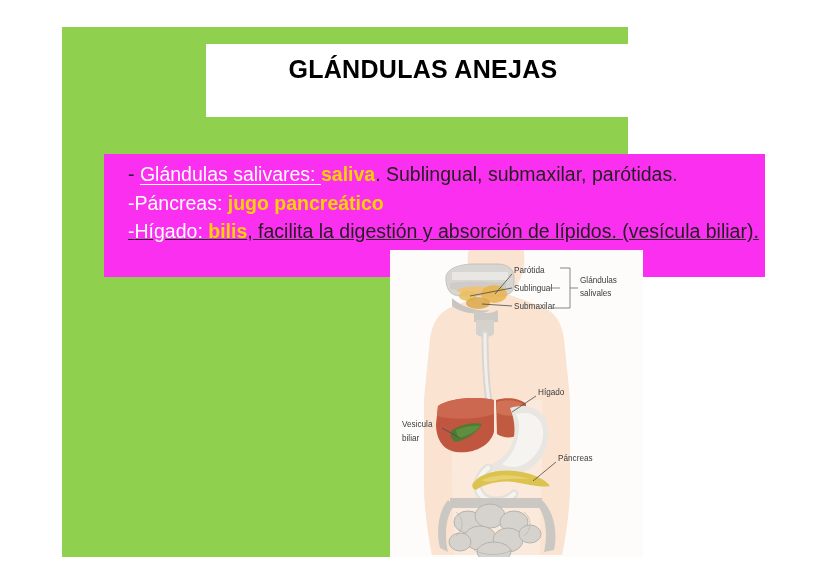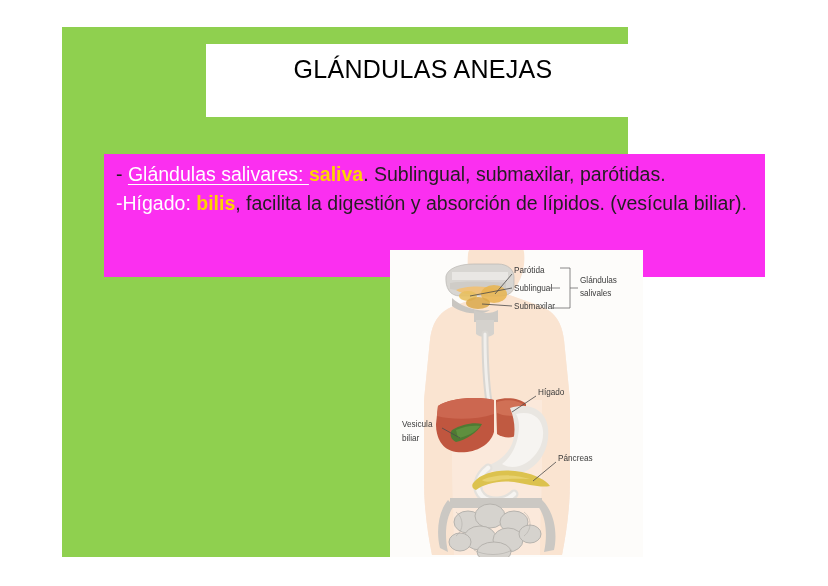--- a/index.html
+++ b/index.html
@@ -43,43 +43,43 @@
     background: #ffffff;
     display: flex;
     align-items: flex-start;
     justify-content: center;
   }
   #title-text {
     margin-top: 11px;
     font-size: 25px;
     color: #000000;
     letter-spacing: 0.3px;
-    font-weight: 400;
+    font-weight: 700;
     white-space: nowrap;
   }
 
   
   #magenta-block {
     position: absolute;
     left: 104px;
     top: 154px;
     width: 661px;
     height: 123px;
     background: #fb2ff0;
-    padding: 6px 0 0 4px;
+    padding: 6px 0 0 16px;
     box-sizing: border-box;
   }
   .mag-line {
     font-size: 19.5px;
     line-height: 28.5px;
     color: #231f20;
     padding-left: 8px;
     white-space: nowrap;
   }
-  .mag-line.wrap { white-space: normal; }
+  .mag-line.wrap { white-space: normal; text-decoration: underline; }
   .w { color: #ffffff; }
   .u { color: #ffffff; text-decoration: underline; text-underline-offset: 3px; }
   .y { color: #ffd300; font-weight: bold; }
   .d { color: #231f20; }
 
   
   #anatomy-panel {
     position: absolute;
     left: 390px;
     top: 250px;
@@ -105,20 +105,21 @@
   <div id="green-panel"></div>
 
   <div id="title-box">
     <div id="title-text">GLÁNDULAS ANEJAS</div>
   </div>
 
   <div id="magenta-block">
 
     <div class="mag-line"><span class="d">- </span><span class="u">Glándulas salivares: </span><span class="y">saliva</span><span class="d">. Sublingual, submaxilar, parótidas.</span></div>
 
+    <div class="mag-line"><span class="w">-</span><span class="w">Páncreas: </span><span class="y">jugo pancreático</span><span class="d"></span></div>
 
     <div class="mag-line wrap"><span class="w">-</span><span class="w">Hígado: </span><span class="y">bilis</span><span class="d">, facilita la digestión y absorción de lípidos. (vesícula biliar).</span></div>
 
   </div>
 
   <div id="anatomy-panel">
     <svg id="anatomy-svg" viewBox="0 0 253 307" xmlns="http://www.w3.org/2000/svg">
 
       <rect x="0" y="0" width="253" height="307" fill="#fdfcfa"></rect>
 

